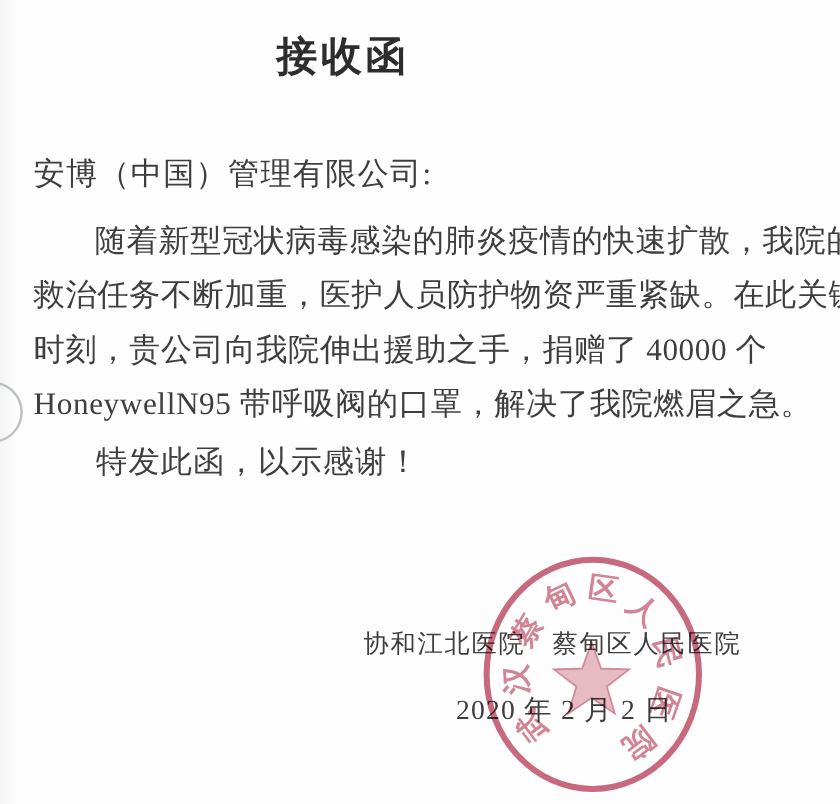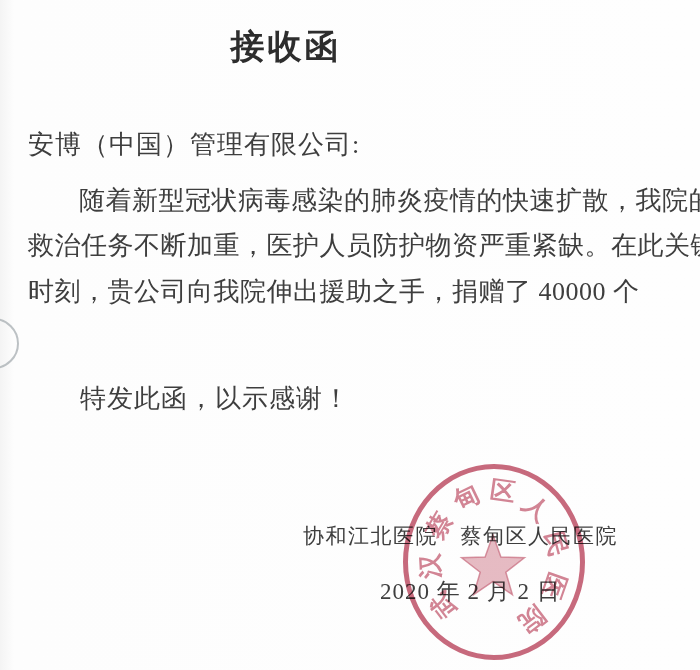--- a/index.html
+++ b/index.html
@@ -24,21 +24,21 @@
     position:absolute;left:28px;top:127px;
     font-size:26px;letter-spacing:1px;
   }
   .body-block{
     position:absolute;left:28px;top:178px;width:660px;
     font-size:26px;line-height:45.3px;letter-spacing:0.5px;
   }
   .line{white-space:pre;}
   .indent{padding-left:51px;}
   .closing{
-    position:absolute;left:80px;top:376px;
+    position:absolute;left:80px;top:362px;
     font-size:26px;line-height:45px;letter-spacing:1px;
   }
   .signature{
     position:absolute;left:303px;top:519px;
     font-size:21px;line-height:34px;letter-spacing:1.5px;
     white-space:pre;
   }
   .date{
     position:absolute;left:380px;top:575px;
     font-size:23px;line-height:34px;letter-spacing:1px;
@@ -84,20 +84,21 @@
 <div class="page">
 
   <div class="title">接收函</div>
 
   <div class="salutation">安博（中国）管理有限公司:</div>
 
   <div class="body-block">
     <div class="line indent">随着新型冠状病毒感染的肺炎疫情的快速扩散，我院的</div>
     <div class="line">救治任务不断加重，医护人员防护物资严重紧缺。在此关键</div>
     <div class="line">时刻，贵公司向我院伸出援助之手，捐赠了 40000 个</div>
+    <div class="line">HoneywellN95 带呼吸阀的口罩，解决了我院燃眉之急。</div>
   </div>
 
   <div class="closing">特发此函，以示感谢！</div>
 
   <div class="signature">协和江北医院　蔡甸区人民医院</div>
 
   <div class="date">2020 年 2 月 2 日</div>
 
   <div class="seal">
     <svg class="star-svg" viewBox="-40 -40 80 80" aria-hidden="true">

